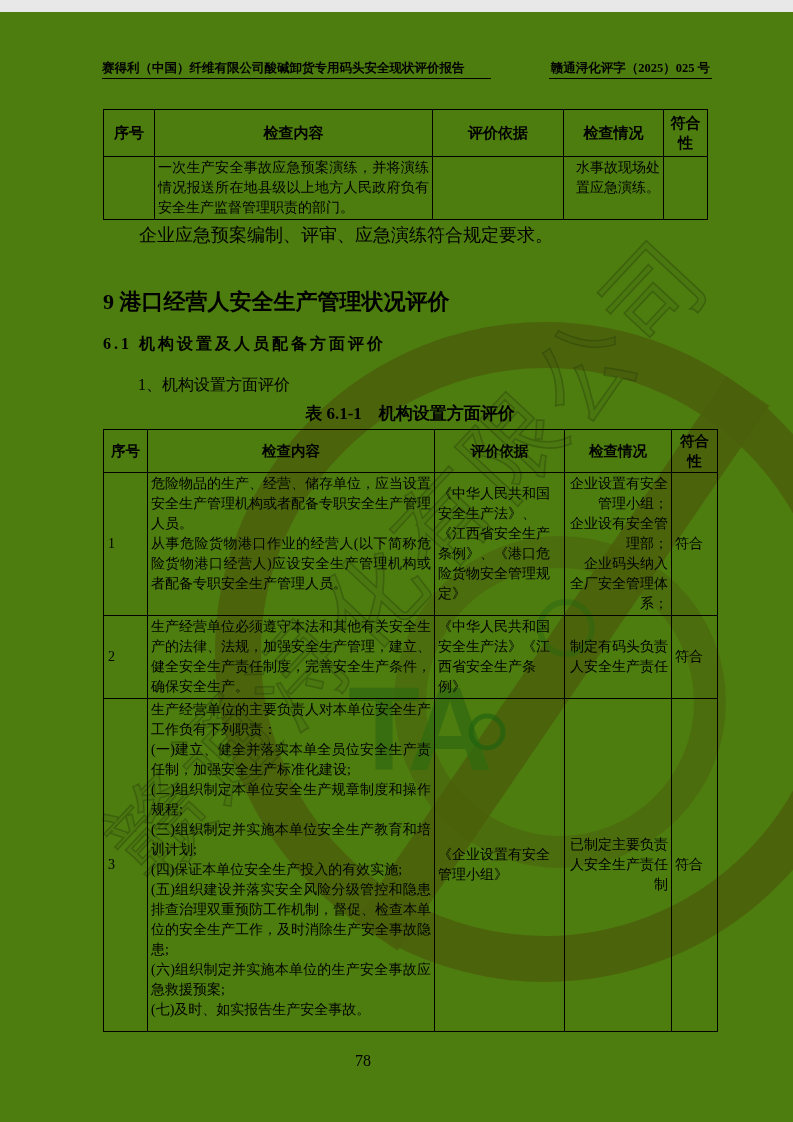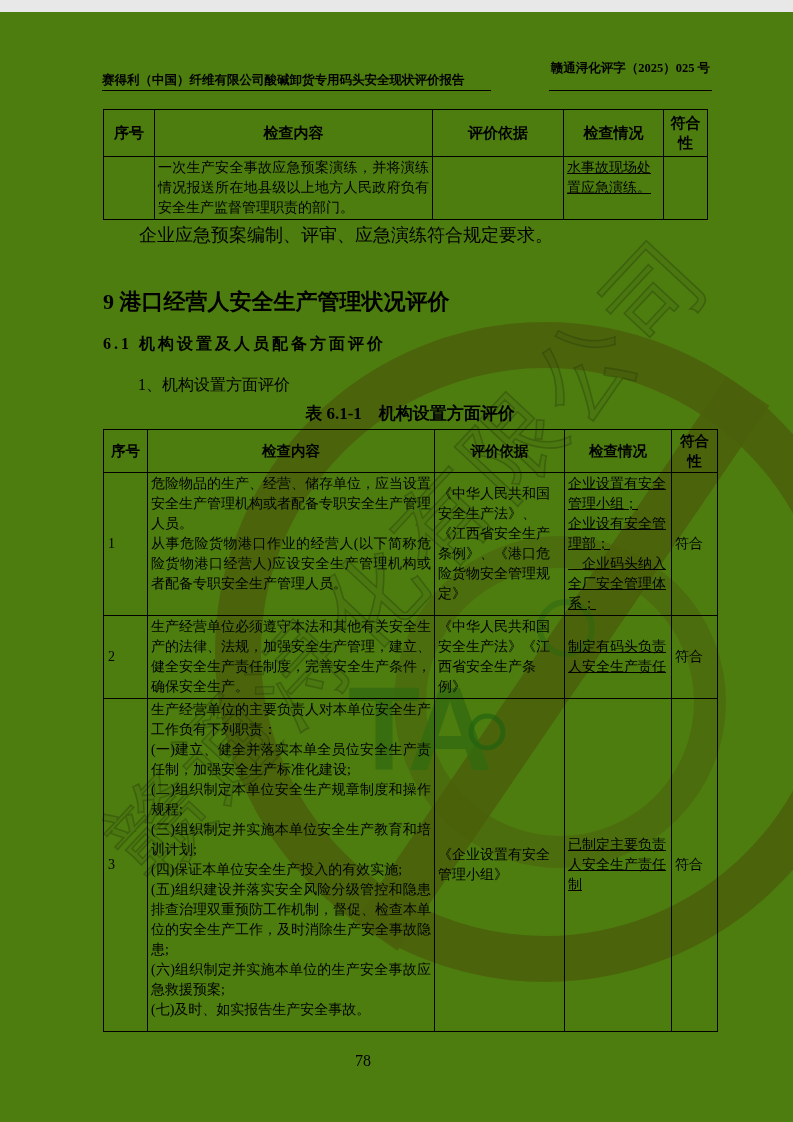--- a/index.html
+++ b/index.html
@@ -9,31 +9,31 @@
     font-family:"Liberation Serif","DejaVu Serif",serif;
     color:#000;
   }
   
   .pg-header{
     position:absolute;left:102px;top:48px;width:610px;
     display:flex;justify-content:space-between;align-items:flex-end;
     font-size:12.5px;font-weight:bold;line-height:16px;
   }
   .pg-header .h-left{border-bottom:1.5px solid #000;padding:0 26px 2px 0;}
-  .pg-header .h-right{border-bottom:1.5px solid #000;padding:0 2px 14px 2px;white-space:nowrap;}
+  .pg-header .h-right{border-bottom:1.5px solid #000;padding:0 2px 2px 2px;white-space:nowrap;}
   
   table{border-collapse:collapse;table-layout:fixed;position:absolute;
         font-size:14px;line-height:20px;background:transparent;}
   table{border:1.5px solid #000;}
   th,td{border:1px solid #000;padding:1px 3px;overflow:hidden;word-break:break-all;}
   th{font-weight:bold;text-align:center;vertical-align:middle;font-size:15px;}
   td.no{vertical-align:middle;text-align:left;padding-left:4px;}
   td.content{vertical-align:top;text-align:justify;}
   td.basis{vertical-align:middle;text-align:left;}
-  td.situation{vertical-align:middle;text-align:left;text-decoration:underline;}
+  td.situation{vertical-align:middle;text-align:right;}
   td.situation.top{vertical-align:top;}
   td.conf{vertical-align:middle;}
   .ml{white-space:pre-line;}
   .t1{left:103px;top:97px;width:604px;}
   .t1 .r-head{height:47px;}
   .t1 .r-body{height:62px;}
   .t2{left:103px;top:417px;width:614px;}
   .t2 .r-head{height:23px;}
   .t2 .r-head th{font-size:14.5px;}
   .t2 .r1{height:141px;}

